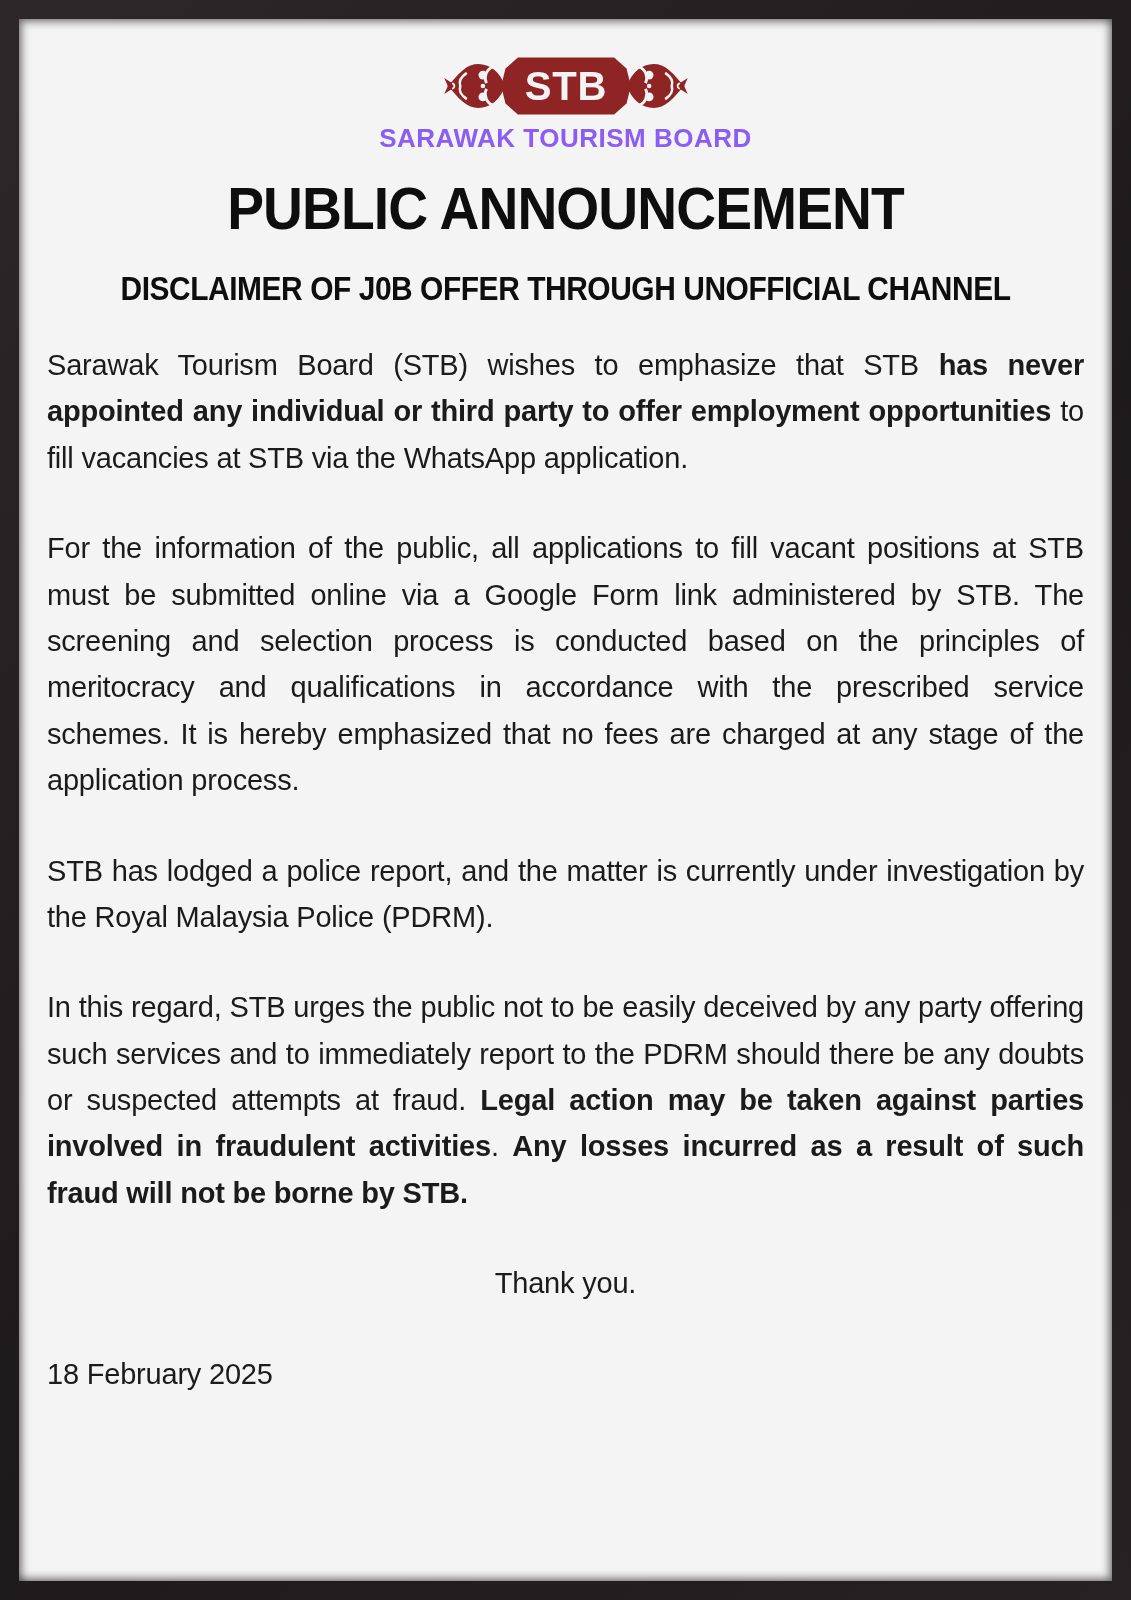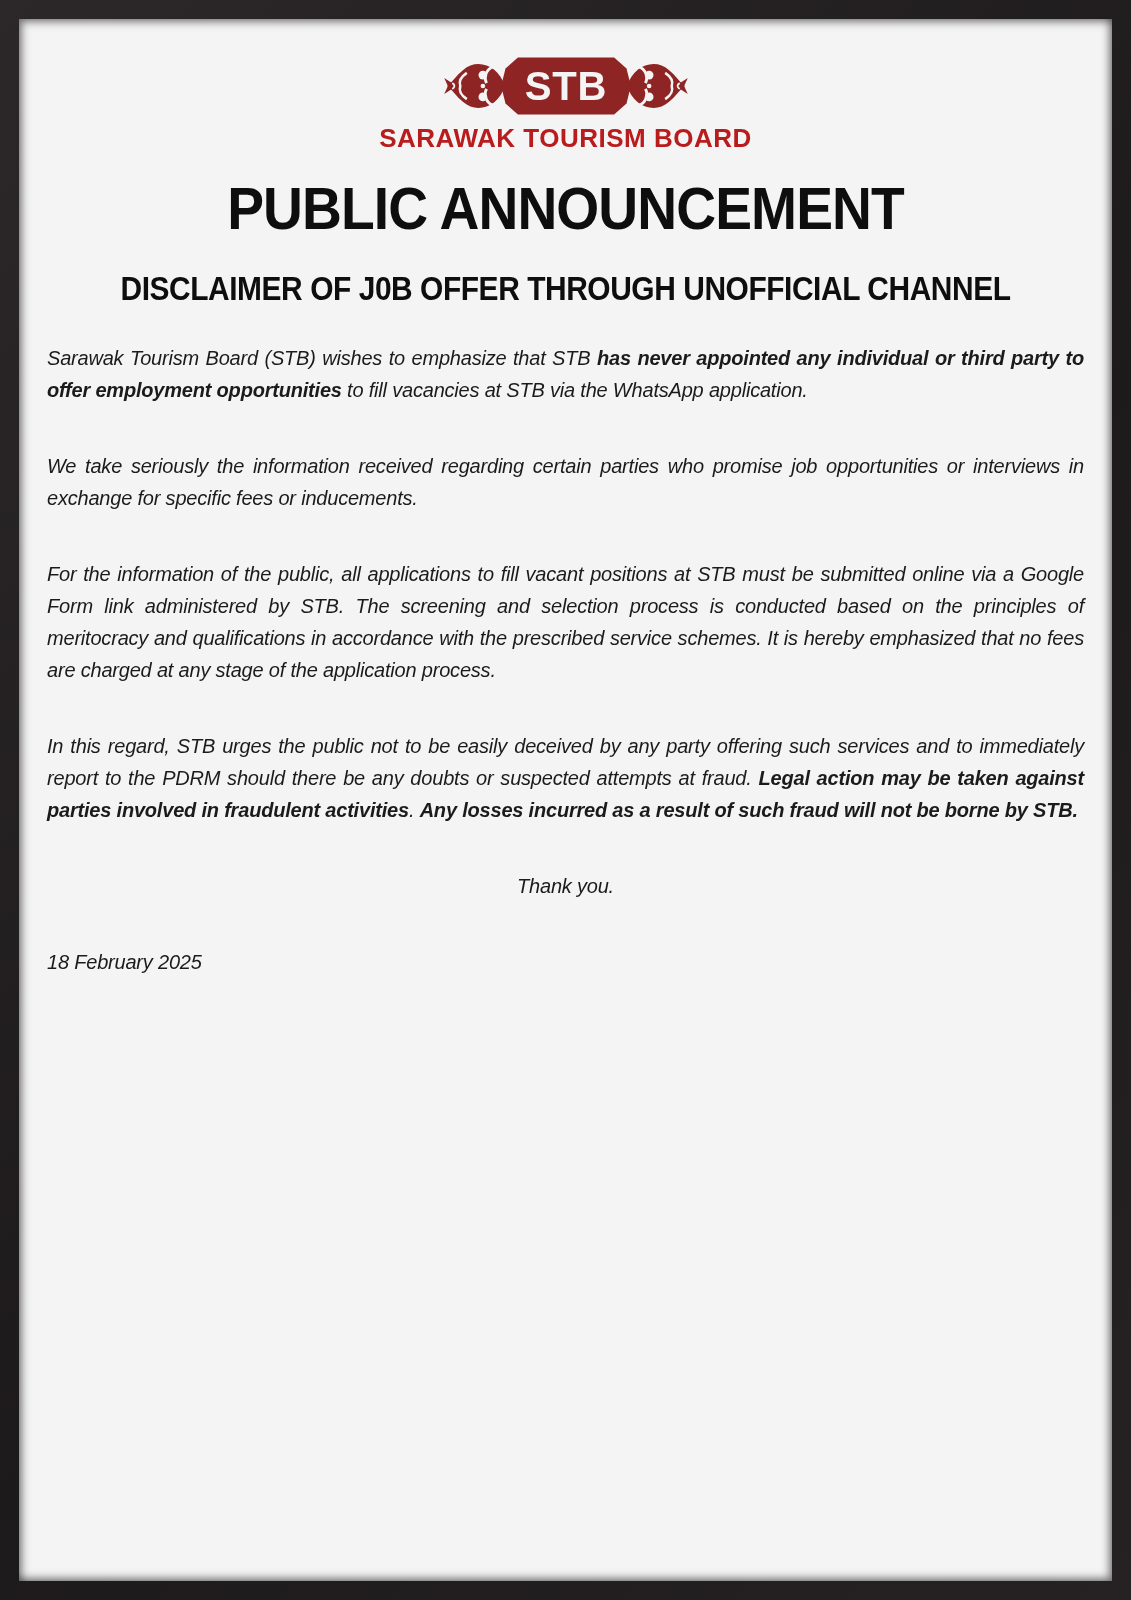--- a/index.html
+++ b/index.html
@@ -27,21 +27,21 @@
   .logo-svg {
     display: block;
     margin: 14px auto 0;
     width: 250px; height: 70px;
   }
   .org-name {
     margin-top: 2px;
     font-size: 26px;
     font-weight: bold;
     letter-spacing: 0.5px;
-    color: #b91c1c;
+    color: #8b5cf6;
   }
   h1.title {
     margin: 20px 0 0;
     font-size: 60px;
     font-weight: bold;
     color: #0e0e0e;
     letter-spacing: -1px;
     white-space: nowrap;
     transform: scaleX(0.92);
     transform-origin: 50% 50%;
@@ -51,25 +51,24 @@
     font-size: 34px;
     font-weight: bold;
     color: #0e0e0e;
     letter-spacing: -0.5px;
     white-space: nowrap;
     transform: scaleX(0.88);
     transform-origin: 50% 50%;
   }
   main {
     margin-top: 34px;
-    font-size: 20px;
+    font-size: 29px;
     line-height: 1.6;
     text-align: justify;
     letter-spacing: -0.2px;
-    font-style: italic;
   }
   main p { margin: 0 0 44px; }
   main p strong { font-weight: bold; }
   p.closing { text-align: center; margin-bottom: 44px; }
   p.date { text-align: left; margin-bottom: 0; }
 </style>
 </head>
 <body>
 
 <div class="frame">
@@ -95,21 +94,21 @@
         <path d="M104,9 L236,9 L253,24 L259,48 L253,72 L236,87 L104,87 L87,72 L81,48 L87,24 Z" fill="#8e2423"></path>
         <text x="170" y="67" text-anchor="middle" font-size="55" font-weight="bold" letter-spacing="1" fill="#f5f4f4" font-family="'Liberation Sans', sans-serif">STB</text>
       </svg>
       <div class="org-name">SARAWAK TOURISM BOARD</div>
       <h1 class="title">PUBLIC ANNOUNCEMENT</h1>
       <h2 class="subtitle">DISCLAIMER OF J0B OFFER THROUGH UNOFFICIAL CHANNEL</h2>
     </header>
 
     <main>
       <p><span>Sarawak Tourism Board (STB) wishes to emphasize that STB </span><strong>has never appointed any individual or third party to offer employment opportunities</strong><span> to fill vacancies at STB via the WhatsApp application.</span></p>
-      <p><span>We take seriously the information received regarding certain parties who promise job opportunities or interviews in exchange for specific fees or inducements.</span></p>
       <p><span>For the information of the public, all applications to fill vacant positions at STB must be submitted online via a Google Form link administered by STB. The screening and selection process is conducted based on the principles of meritocracy and qualifications in accordance with the prescribed service schemes. It is hereby emphasized that no fees are charged at any stage of the application process.</span></p>
+      <p><span>STB has lodged a police report, and the matter is currently under investigation by the Royal Malaysia Police (PDRM).</span></p>
       <p><span>In this regard, STB urges the public not to be easily deceived by any party offering such services and to immediately report to the PDRM should there be any doubts or suspected attempts at fraud. </span><strong>Legal action may be taken against parties involved in fraudulent activities</strong><span>. </span><strong>Any losses incurred as a result of such fraud will not be borne by STB.</strong></p>
       <p class="closing">Thank you.</p>
       <p class="date">18 February 2025</p>
     </main>
 
   </div>
 </div>
 
 </body></html>

